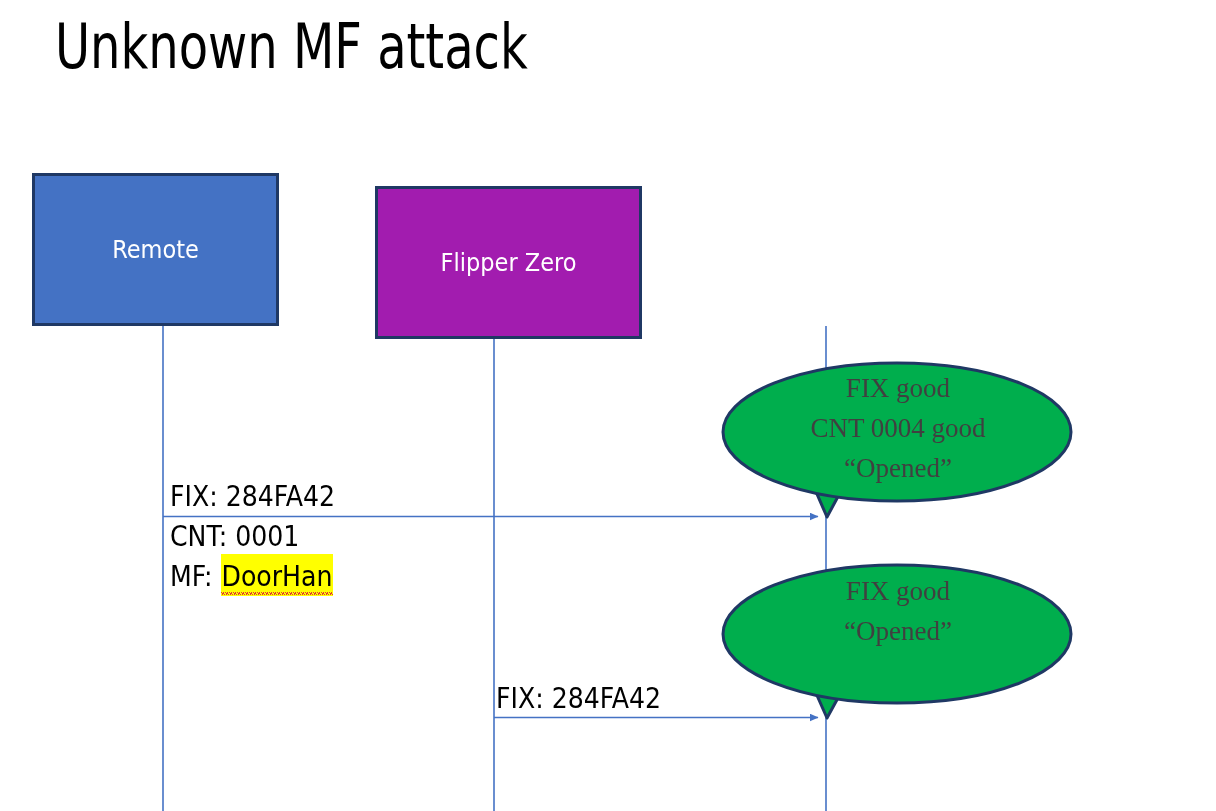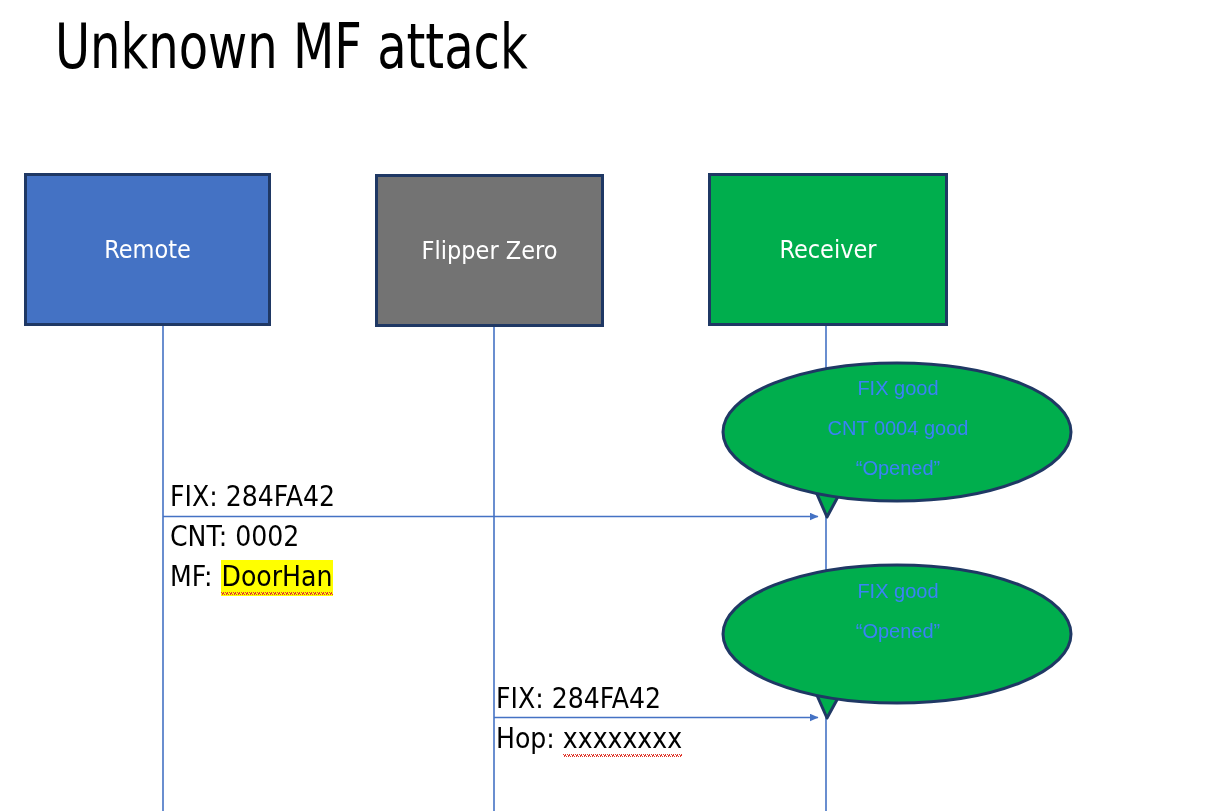--- a/index.html
+++ b/index.html
@@ -57,61 +57,61 @@
     justify-content: center;
   }
   .actor-label {
     color: #ffffff;
     font-size: 25px;
     line-height: 28px;
     font-family: "DejaVu Sans Condensed", "Liberation Sans", sans-serif;
     white-space: nowrap;
   }
 
-  #actor-remote  { left: 24px;  top: 173px; width: 247px; height: 153px; background: #4472C4; }
-  #actor-flipper { left: 375px; top: 174px; width: 229px; height: 153px; background: #737373; }
+  #actor-remote  { left: 32px;  top: 173px; width: 247px; height: 153px; background: #4472C4; }
+  #actor-flipper { left: 375px; top: 186px; width: 267px; height: 153px; background: #a21caf; }
   #actor-receiver{ left: 708px; top: 173px; width: 240px; height: 153px; background: #00AE4D; }
 
   
   .msg-labels {
     position: absolute;
     font-size: 28px;
     line-height: 40px;
     color: #000000;
     font-family: "DejaVu Sans Condensed", "Liberation Sans", sans-serif;
     white-space: nowrap;
   }
   #msg1-labels { left: 170px; top: 477px; }
   #msg2-labels { left: 496px; top: 679px; }
 
   .msg-line { display: block; height: 40px; }
 
   .hl {
     background: #FFFF00;
-    padding: 0 1px;
+    padding: 6px 1px;
   }
   .squiggle {
     background-image: repeating-linear-gradient(
         125deg,
         #e03a2f 0px, #e03a2f 1px,
         rgba(255,255,255,0) 1px, rgba(255,255,255,0) 2px);
     background-repeat: repeat-x;
     background-size: 4px 3px;
     background-position: left bottom 1px;
     padding-bottom: 3px;
   }
 
   
   .bubble-text {
     position: absolute;
-    color: #3b82f6;
-    font-size: 20px;
+    color: #404040;
+    font-size: 27px;
     line-height: 40px;
     text-align: center;
-    font-family: Liberation Sans, sans-serif;
+    font-family: Liberation Serif, serif;
     white-space: nowrap;
   }
   #bubble1-text { left: 723px; top: 368px; width: 350px; }
   #bubble2-text { left: 723px; top: 571px; width: 350px; }
   .bubble-line { display: block; height: 40px; }
 </style>
 </head>
 <body>
 
 <div id="slide">
@@ -146,33 +146,29 @@
   </svg>
 
   <div class="actor-box" id="actor-remote">
     <span class="actor-label">Remote</span>
   </div>
 
   <div class="actor-box" id="actor-flipper">
     <span class="actor-label">Flipper Zero</span>
   </div>
 
-  <div class="actor-box" id="actor-receiver">
-    <span class="actor-label">Receiver</span>
-  </div>
 
   <div class="msg-labels" id="msg1-labels">
     <span class="msg-line"><span>FIX: </span><span>284FA42</span></span>
-    <span class="msg-line"><span>CNT: </span><span>0002</span></span>
+    <span class="msg-line"><span>CNT: </span><span>0001</span></span>
     <span class="msg-line"><span>MF: </span><span class="hl squiggle">DoorHan</span></span>
   </div>
 
   <div class="msg-labels" id="msg2-labels">
     <span class="msg-line"><span>FIX: </span><span>284FA42</span></span>
-    <span class="msg-line"><span>Hop: </span><span class="squiggle">xxxxxxxx</span></span>
   </div>
 
   <div class="bubble-text" id="bubble1-text">
     <span class="bubble-line">FIX good</span>
     <span class="bubble-line">CNT 0004 good</span>
     <span class="bubble-line">“Opened”</span>
   </div>
 
   <div class="bubble-text" id="bubble2-text">
     <span class="bubble-line">FIX good</span>

